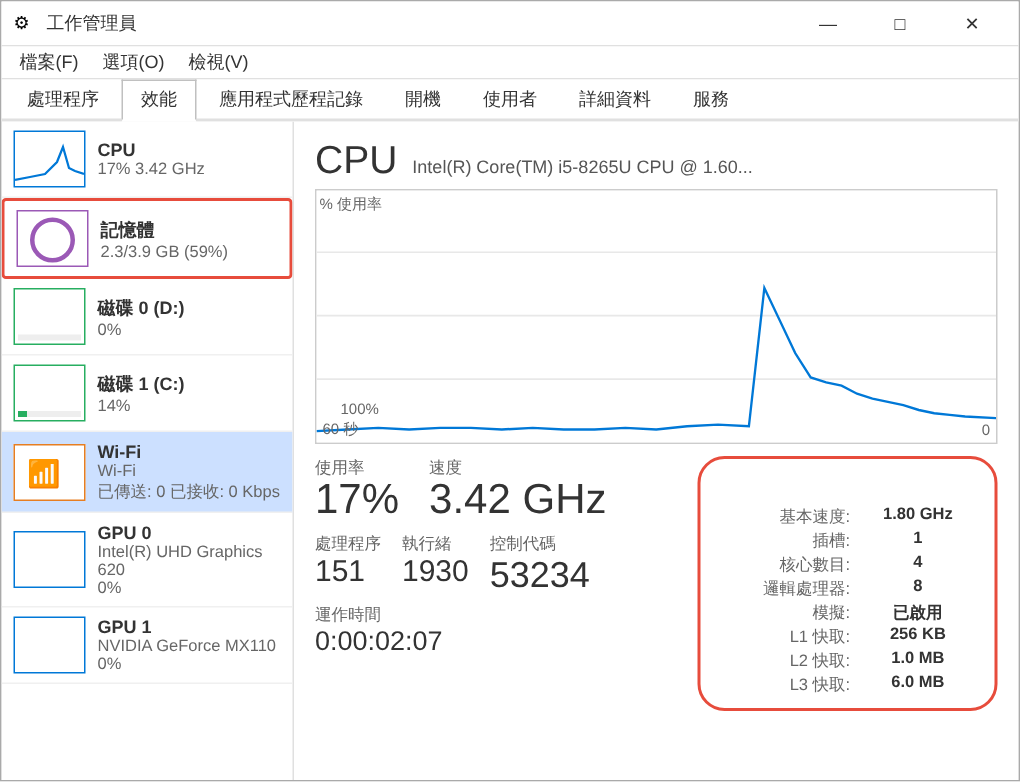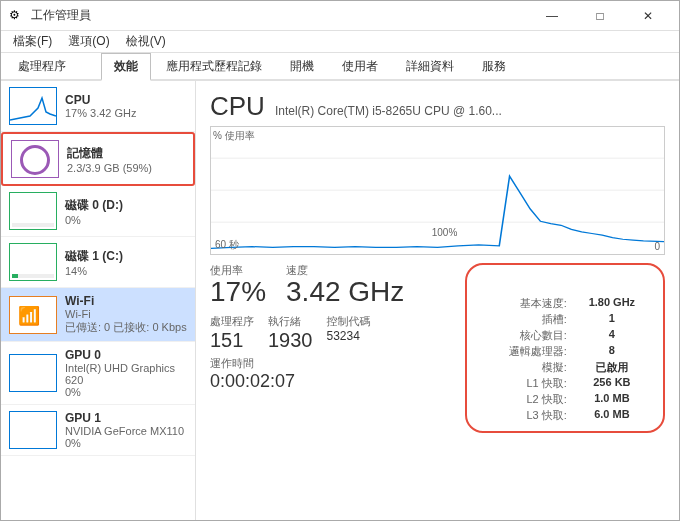--- a/index.html
+++ b/index.html
@@ -86,22 +86,21 @@
       cursor: pointer;
       border: 1px solid transparent;
       border-bottom: none;
       margin-right: 2px;
     }
     .tab.active {
       background: #ffffff;
       border-color: #c0c0c0;
       border-bottom: 2px solid #ffffff;
       margin-bottom: -2px;
-      font-weight: bold;
-      margin-left: 20px;
+      font-weight: normal;
     }
     .content-area {
       display: flex;
       flex: 1;
       overflow: hidden;
     }
     .sidebar {
       width: 195px;
       border-right: 1px solid #e0e0e0;
       overflow-y: auto;
@@ -150,25 +149,24 @@
       font-size: 26px;
       font-weight: 300;
       color: #333;
     }
     .main-subtitle {
       font-size: 12px;
       color: #555;
     }
     .chart-area {
       position: relative;
-      height: 129px;
+      height: 170px;
       border: 1px solid #ccc;
       background: #fff;
       margin-bottom: 8px;
-      text-align: center;
     }
     .chart-y-label {
       position: absolute;
       left: 2px;
       font-size: 10px;
       color: #666;
     }
     .chart-y-top { top: 2px; }
     .chart-x-label {
       position: absolute;
@@ -394,21 +392,21 @@
             <div>
               <div class="stat-label">處理程序</div>
               <div style="font-size:20px;font-weight:400;color:#333;">151</div>
             </div>
             <div>
               <div class="stat-label">執行緒</div>
               <div style="font-size:20px;font-weight:400;color:#333;">1930</div>
             </div>
             <div>
               <div class="stat-label">控制代碼</div>
-              <div style="font-size:12px;font-weight:400;color:#333;">53234</div>
+              <div style="font-size:24px;font-weight:400;color:#333;">53234</div>
             </div>
           </div>
 
           <div>
             <div class="stat-label">運作時間</div>
             <div style="font-size:18px;font-weight:300;color:#333;">0:00:02:07</div>
           </div>
         </div>
 
         <div style="border:2px solid #e74c3c;border-radius:18px;padding:8px 14px;min-width:200px;">

